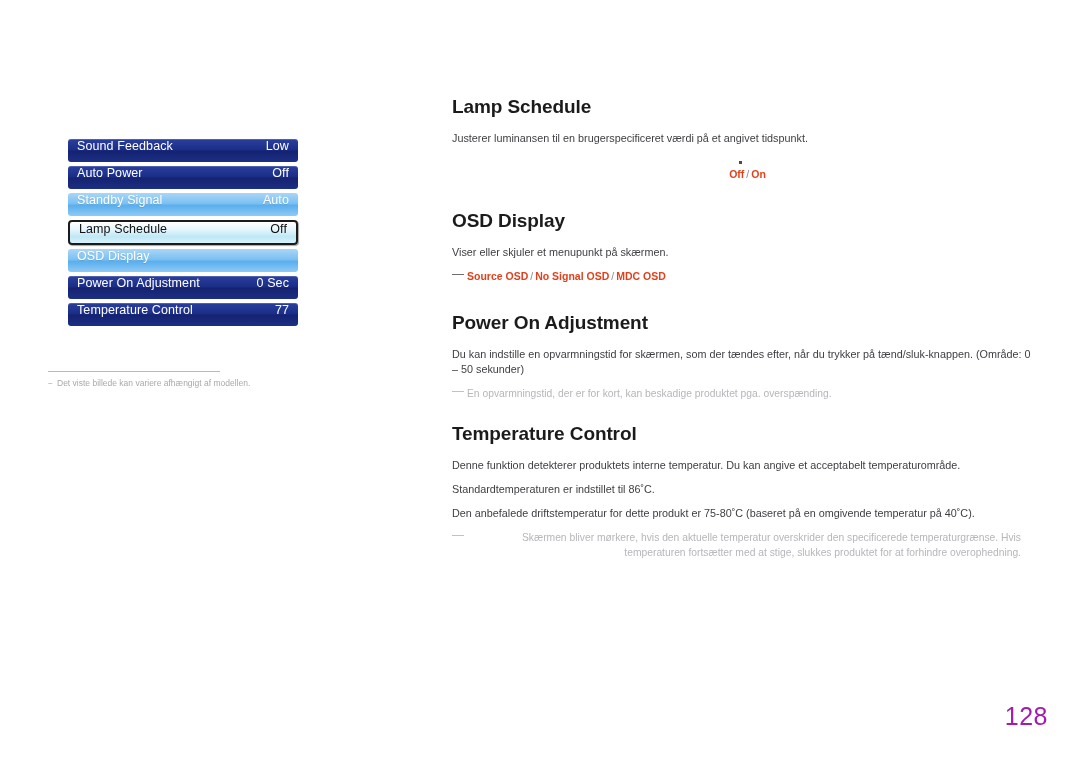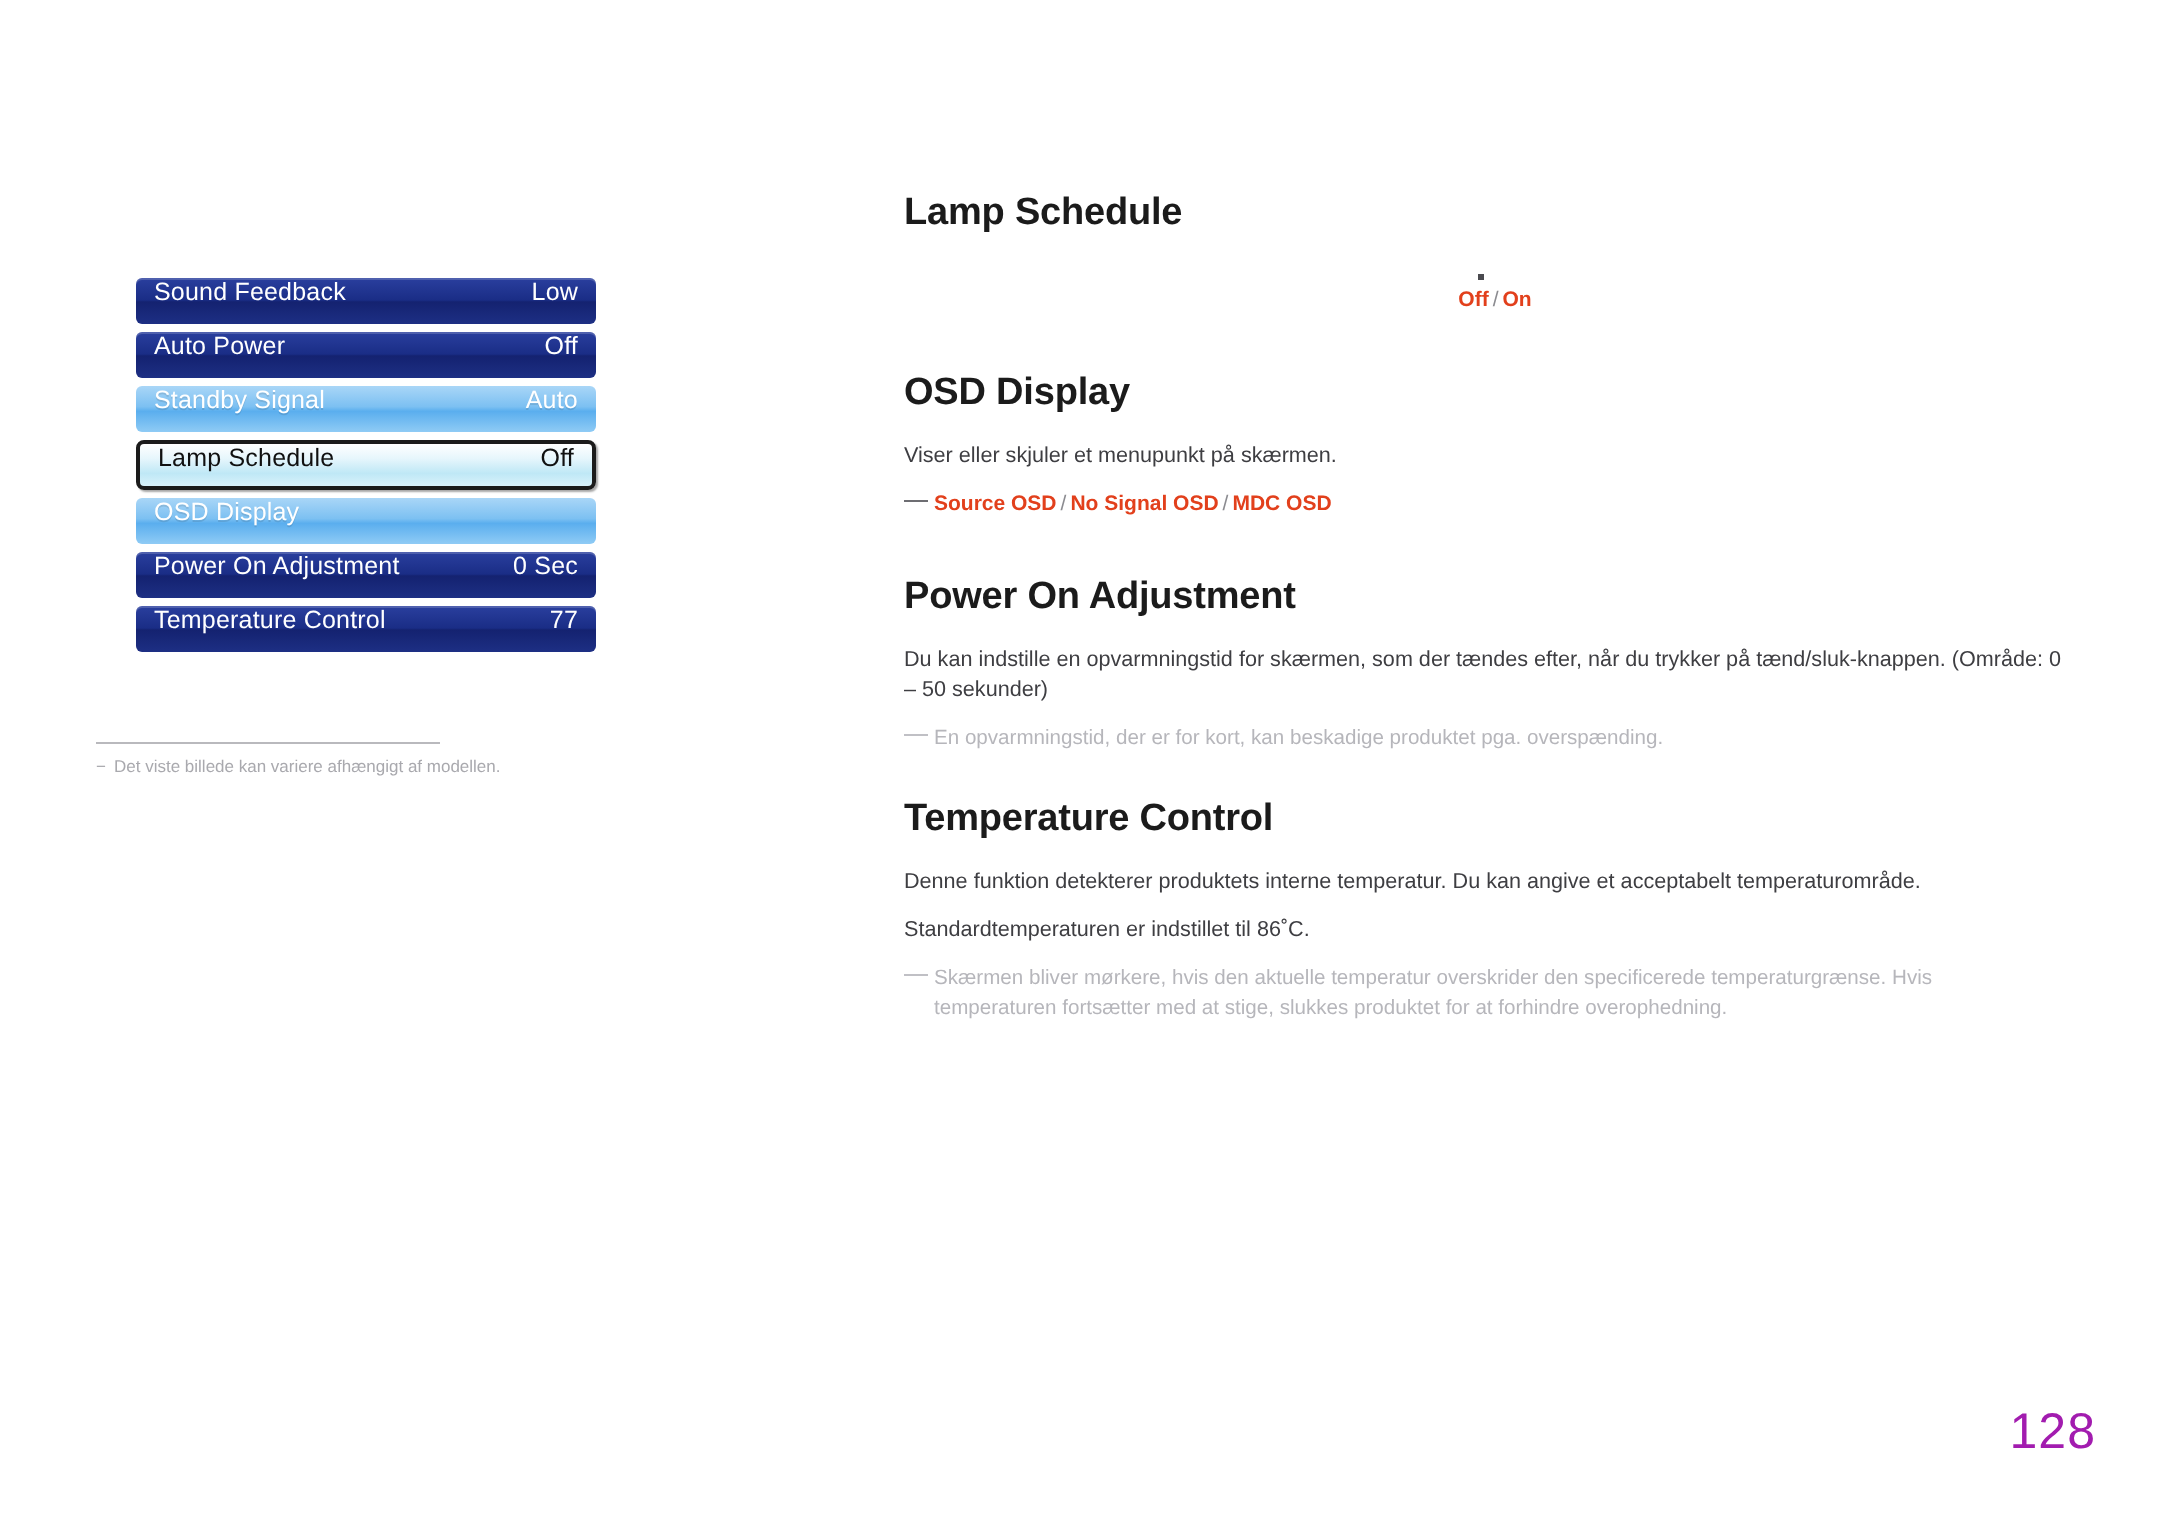--- a/index.html
+++ b/index.html
@@ -143,20 +143,21 @@
     font-weight: normal;
     font-size: 10.5px;
     padding: 0 2px;
   }
 
   
   .note-line {
     display: flex;
     align-items: flex-start;
     margin: 0 11px 3px 0;
+    text-align: right;
   }
   .note-dash {
     flex: none;
     width: 12px;
     margin-top: 5px;
     margin-right: 3px;
     border-top: 1.6px solid #6d6d72;
   }
   .note-dash.grey {
     border-top-color: #c0c0c5;
@@ -225,20 +226,21 @@
   </div>
 
 </div>
 
 <div class="img-note-rule"></div>
 <div class="img-note"><span class="dash">−</span><span>Det viste billede kan variere afhængigt af modellen.</span></div>
 
 <div class="content">
 
   <h2 class="section-title">Lamp Schedule</h2>
+  <p class="body">Justerer luminansen til en brugerspecificeret værdi på et angivet tidspunkt.</p>
   <div class="bullet-line">
     <span class="bullet-dot"></span>
     <span><span class="red">Off</span><span class="slash">/</span><span class="red">On</span></span>
   </div>
 
   <div class="spacer-lg"></div>
 
   <h2 class="section-title">OSD Display</h2>
   <p class="body">Viser eller skjuler et menupunkt på skærmen.</p>
   <div class="note-line">
@@ -253,20 +255,21 @@
   <div class="note-line">
     <span class="note-dash grey"></span>
     <span class="note-text-grey">En opvarmningstid, der er for kort, kan beskadige produktet pga. overspænding.</span>
   </div>
 
   <div class="spacer-md"></div>
 
   <h2 class="section-title">Temperature Control</h2>
   <p class="body">Denne funktion detekterer produktets interne temperatur. Du kan angive et acceptabelt temperaturområde.</p>
   <p class="body">Standardtemperaturen er indstillet til 86˚C.</p>
+  <p class="body">Den anbefalede driftstemperatur for dette produkt er 75-80˚C (baseret på en omgivende temperatur på 40˚C).</p>
   <div class="note-line">
     <span class="note-dash grey"></span>
     <span class="note-text-grey">Skærmen bliver mørkere, hvis den aktuelle temperatur overskrider den specificerede temperaturgrænse. Hvis temperaturen fortsætter med at stige, slukkes produktet for at forhindre overophedning.</span>
   </div>
 
 </div>
 
 <div class="page-number">128</div>
 
 </body></html>

